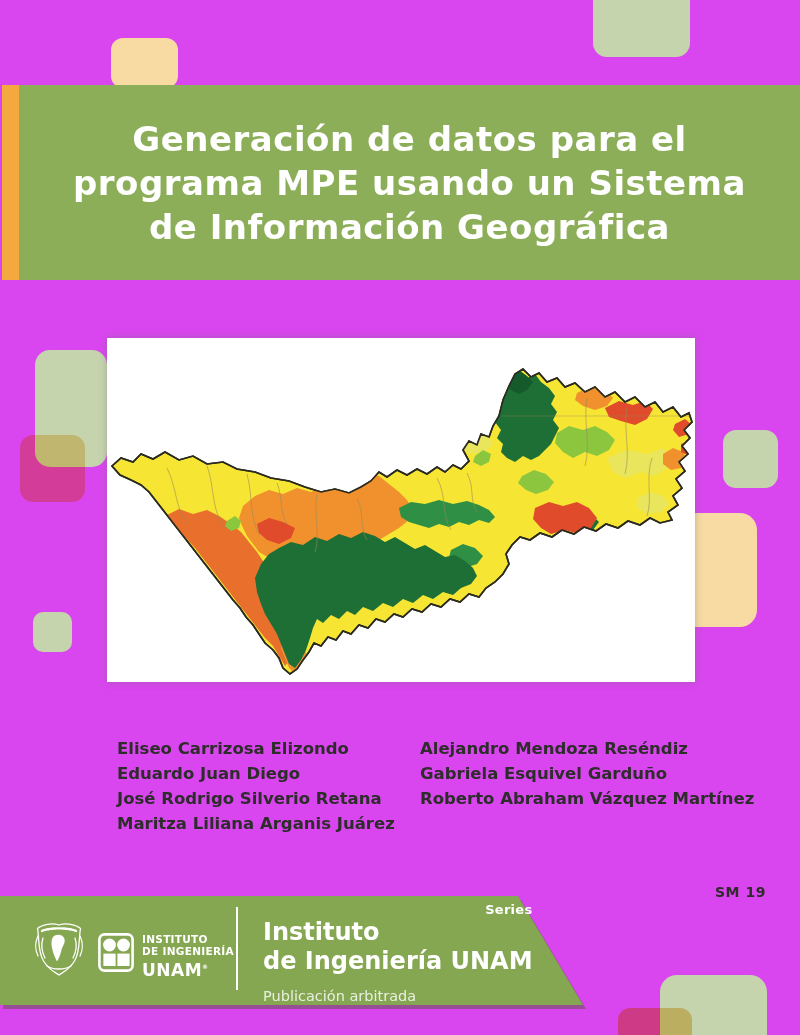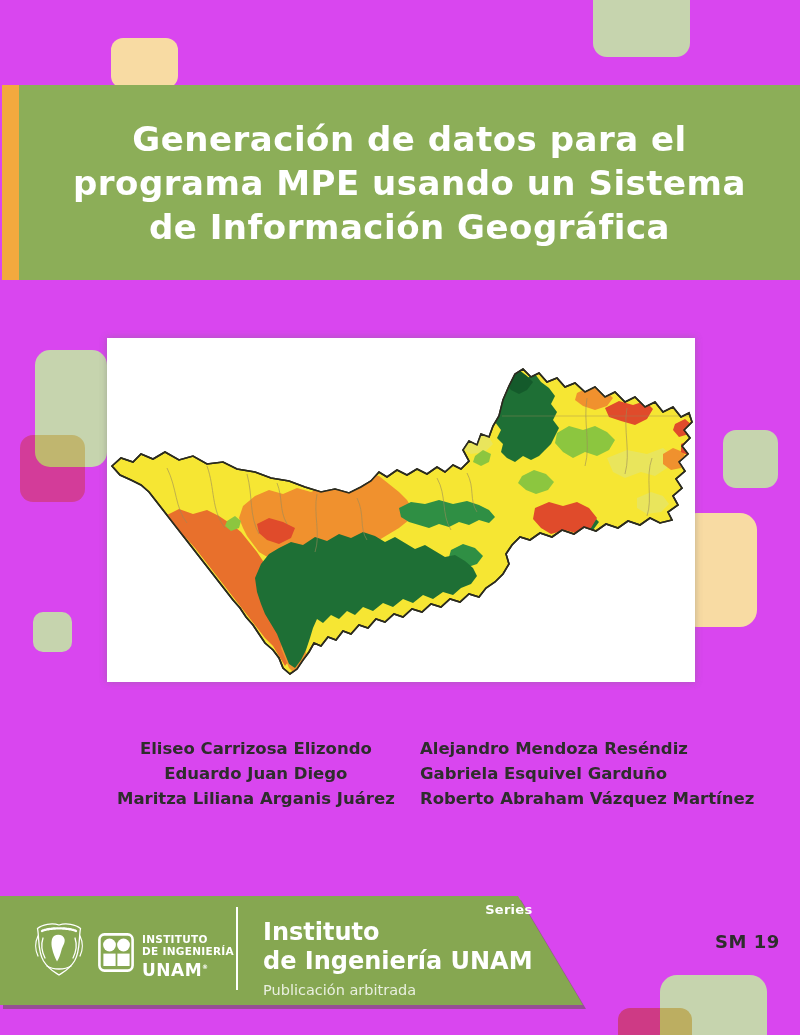--- a/index.html
+++ b/index.html
@@ -35,45 +35,45 @@
   .map-card{
     position:absolute; left:107px; top:338px; width:588px; height:344px;
     background:#ffffff; z-index:2;
     box-shadow:0 0 7px rgba(110,110,110,0.45);
   }
   .map-card svg{display:block; width:100%; height:100%;}
 
   
   .authors{position:absolute; left:0; top:736px; width:800px; z-index:2;}
   .authors .col{position:absolute; top:0;}
-  .col-left{left:117px;text-align:center;}
+  .col-left{left:117px;}
   .col-right{left:420px;}
   .author{
     font-size:16.5px; line-height:25px; font-weight:bold; color:var(--text-dark);
     white-space:nowrap;
   }
 
   
   .footer-band-svg{position:absolute; left:0; top:890px; width:600px; height:125px; z-index:2;}
   .footer-content{position:absolute; left:0; top:890px; width:600px; height:125px; z-index:3; color:#fff;}
   .crest{position:absolute; left:31px; top:30px; width:56px; height:58px;}
   .iilogo{position:absolute; left:98px; top:43px; width:36px; height:39px;}
   .inst-block{position:absolute; left:142px; top:43px; line-height:1;}
   .inst-l1,.inst-l2{font-size:10.5px; font-weight:bold; letter-spacing:0.3px; line-height:12px;}
   .inst-l3{font-size:17px; font-weight:bold; letter-spacing:0.5px; line-height:19px;}
   .inst-l3 sup{font-size:6px; vertical-align:super;}
   .footer-divider{position:absolute; left:236px; top:17px; width:2px; height:83px; background:#ffffff;}
   .series-block{position:absolute; left:263px; top:11px;}
   .series-label{font-size:13px; font-weight:bold; letter-spacing:0.3px; line-height:17px;text-align:right;}
   .series-t1{font-size:24px; font-weight:bold; line-height:29px;}
   .series-t2{font-size:24px; font-weight:bold; line-height:29px;text-align:right;}
-  .series-sub{font-size:14.5px; font-weight:normal; color:rgba(255,255,255,0.82); margin-top:6px;}
+  .series-sub{font-size:14.5px; font-weight:normal; color:rgba(255,255,255,0.82); margin-top:12px;}
   .series-code{
-    position:absolute; left:715px; top:931px; z-index:2;
-    font-size:18px; font-weight:bold; letter-spacing:0.5px; color:var(--text-dark);text-align:center;
+    position:absolute; left:715px; top:884px; z-index:2;
+    font-size:14px; font-weight:bold; letter-spacing:0.5px; color:var(--text-dark);text-align:center;
   }
 </style>
 </head>
 <body>
 
 <div class="page">
 
   <div class="sq sq-peach-top"></div>
   <div class="sq sq-sage-topright"></div>
   <div class="sq sq-sage-left"></div>
@@ -170,20 +170,21 @@
       </g>
 
       <path style="fill:none; stroke:var(--outline); stroke-width:1.6" d="M5,128 L14,120 26,124 34,116 46,121 58,114 72,122 86,118 100,126 116,124 130,131 148,134 164,140 182,143 198,149 214,154 228,151 242,155 254,149 264,143 272,134 280,139 290,132 300,137 310,131 320,136 330,129 338,134 346,127 354,131 362,123 356,112 362,103 370,107 374,96 382,99 386,88 392,78 396,62 402,48 408,36 416,31 424,39 432,35 440,44 450,40 458,49 468,45 478,54 488,49 498,59 508,54 518,64 528,59 538,69 548,64 556,74 566,69 574,79 582,75 585,84 577,92 583,100 575,108 581,116 572,124 578,133 569,141 575,150 566,158 571,167 561,174 565,182 553,185 543,180 533,187 521,183 511,190 499,186 489,193 477,189 467,196 455,192 445,199 433,195 423,202 413,199 405,207 399,216 402,226 396,236 388,244 379,250 372,259 362,256 353,264 343,261 334,269 324,266 315,274 305,271 296,279 287,276 278,284 269,281 261,290 252,287 244,296 236,293 229,302 221,299 214,308 207,305 202,314 196,322 190,331 183,336 176,330 172,320 166,312 158,305 152,296 146,287 139,279 133,270 126,262 119,253 112,244 105,235 98,226 91,217 84,208 77,199 70,190 63,181 56,172 49,163 42,154 34,147 24,142 13,137 Z"></path>
     </svg>
   </div>
 
   <div class="authors">
     <div class="col col-left">
         <div class="author">Eliseo Carrizosa Elizondo</div>
         <div class="author">Eduardo Juan Diego</div>
+        <div class="author">José Rodrigo Silverio Retana</div>
         <div class="author">Maritza Liliana Arganis Juárez</div>
       </div>
     <div class="col col-right">
         <div class="author">Alejandro Mendoza Reséndiz</div>
         <div class="author">Gabriela Esquivel Garduño</div>
         <div class="author">Roberto Abraham Vázquez Martínez</div>
       </div>
   </div>
 
   <svg class="footer-band-svg" viewBox="0 0 600 125" aria-hidden="true">

